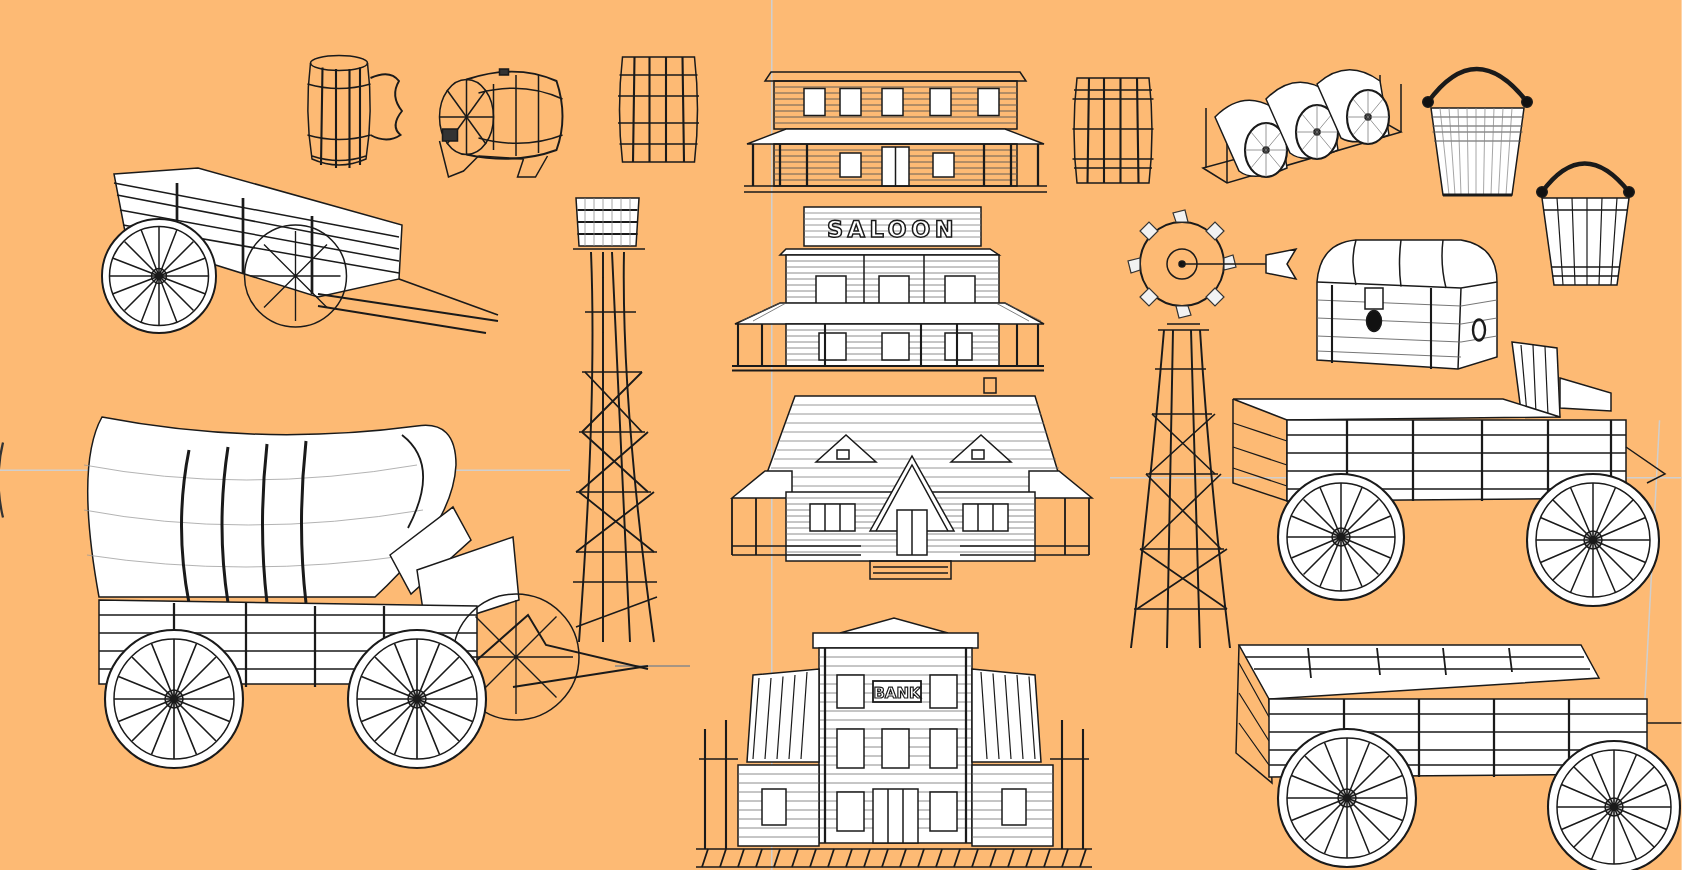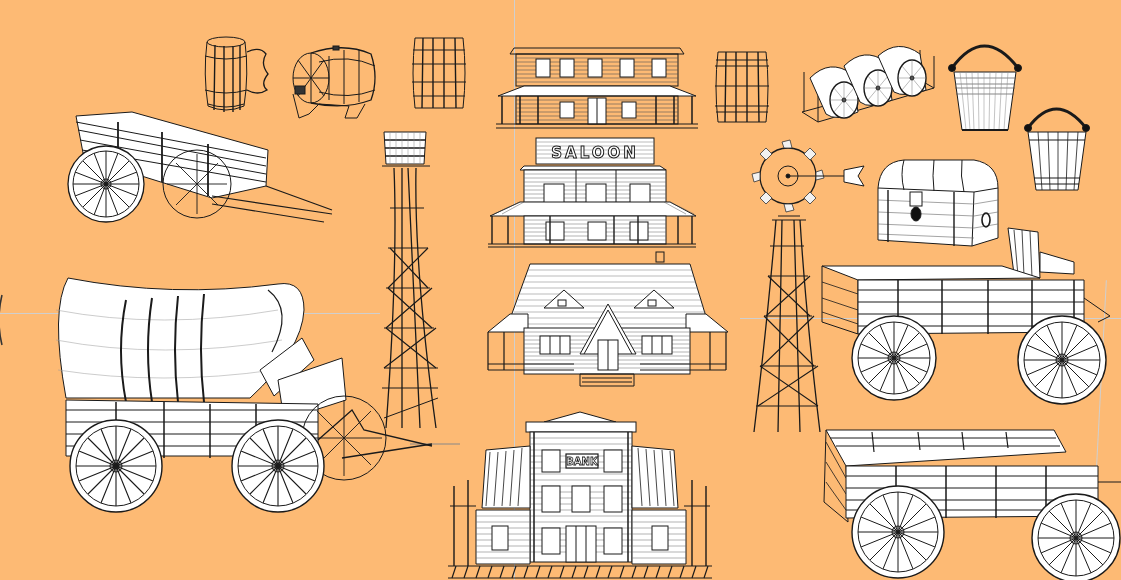--- a/index.html
+++ b/index.html
@@ -343,21 +343,21 @@
         <circle cx="244" cy="138" r="44" fill="#fff" stroke-width="1.4"></circle>
         <circle cx="244" cy="138" r="38"></circle>
         <circle cx="244" cy="138" r="6" fill="#ccc"></circle>
         <g transform="translate(244,138)" stroke-width="1">
           <path d="M0 -38 L0 38 M-38 0 L38 0 M-27 -27 L27 27 M27 -27 L-27 27 M-15 -35 L15 35 M15 -35 L-15 35 M-35 -15 L35 15 M35 -15 L-35 15"></path>
         </g>
       </g>
     </svg>
   </div>
 
-  <div class="asset" style="left:446px;top:410px;width:268px;height:170px;">
+  <div class="asset" style="left:462px;top:410px;width:268px;height:170px;">
     <svg viewBox="0 0 268 170">
       <g fill="none" stroke="#1a1a1a" stroke-width="1">
         <path d="M98 12 L134 2 L170 12 Z" fill="#fff"></path>
         <rect x="80" y="12" width="110" height="10" fill="#fff"></rect>
         <rect x="84" y="22" width="102" height="130" fill="#fff"></rect>
         <path d="M84 28 H186 M84 34 H186 M84 40 H186 M84 46 H186 M84 52 H186 M84 58 H186 M84 64 H186 M84 70 H186 M84 76 H186 M84 82 H186 M84 88 H186 M84 94 H186 M84 100 H186 M84 106 H186 M84 112 H186 M84 118 H186 M84 124 H186 M84 130 H186 M84 136 H186 M84 142 H186" stroke="#666" stroke-width="0.5"></path>
         <path d="M88 22 L88 152 M182 22 L182 152" stroke-width="1.5"></path>
         <rect x="120" y="44" width="32" height="14" fill="#fff" stroke-width="1.2"></rect>
         <rect x="96" y="40" width="18" height="22" fill="#fff"></rect>
         <rect x="158" y="40" width="18" height="22" fill="#fff"></rect>

